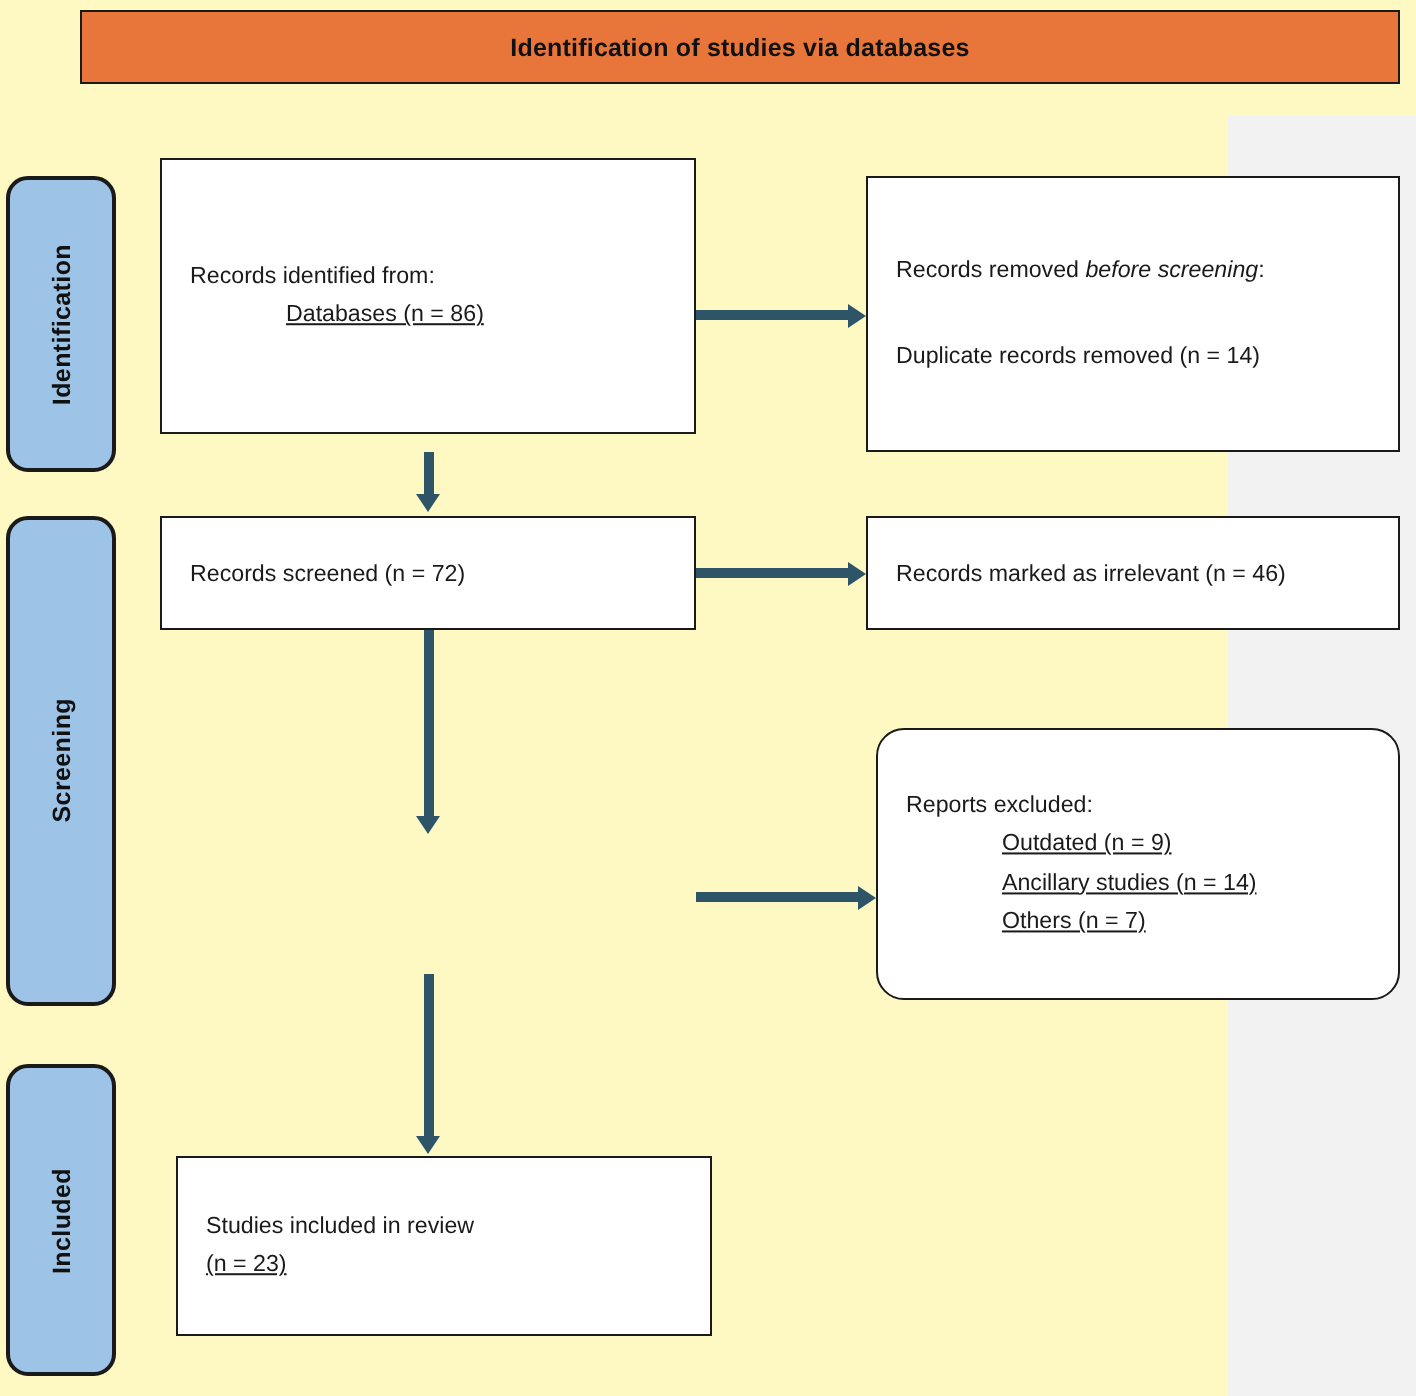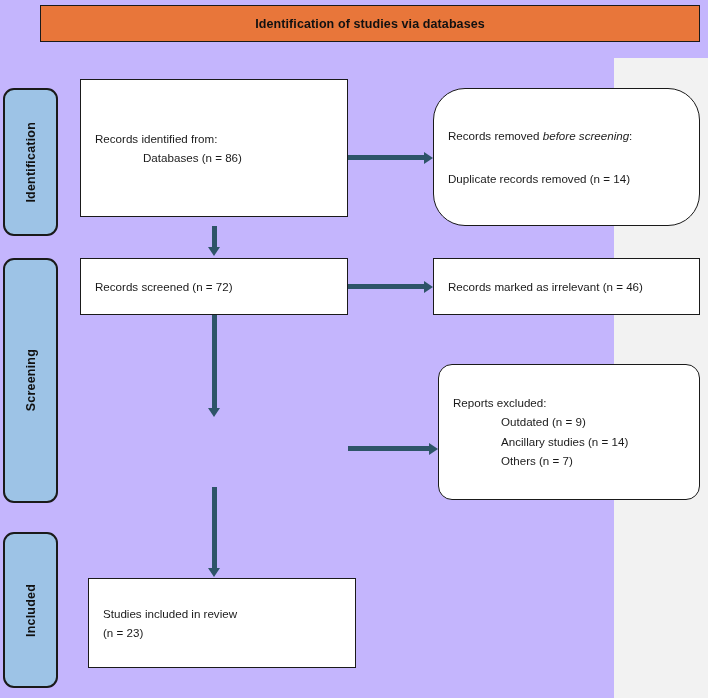--- a/index.html
+++ b/index.html
@@ -4,21 +4,21 @@
 <style>
   html, body {
     margin: 0;
     padding: 0;
     background: #ffffff;
   }
   #page {
     position: relative;
     width: 708px;
     height: 698px;
-    background: #c4b5fd;
+    background: #fef9c3;
     font-family: "Liberation Sans", sans-serif;
     overflow: hidden;
   }
   
   .gray-band {
     position: absolute;
     left: 614px;
     top: 58px;
     width: 94px;
     height: 640px;
@@ -85,26 +85,26 @@
     transform: translateY(-50%);
   }
   .node .ln {
     font-size: 11.6px;
     color: #1a1a1a;
     line-height: 1.5;
     white-space: nowrap;
   }
   .node .ln.indent { padding-left: 48px; }
   .node .ln.gap-before { margin-top: 26px; }
-  .node .ln.gap-small { margin-top: 2px; }
+  .node .ln.gap-small { margin-top: 2px; text-decoration: underline; }
   .node .ln em { font-style: italic; }
 
   
   #node-identified  { left: 80px;  top: 79px;  width: 268px; height: 138px; }
-  #node-removed     { left: 433px; top: 88px;  width: 267px; height: 138px; border-radius: 32px; }
+  #node-removed     { left: 433px; top: 88px;  width: 267px; height: 138px; }
   #node-screened    { left: 80px;  top: 258px; width: 268px; height: 57px;  }
   #node-irrelevant  { left: 433px; top: 258px; width: 267px; height: 57px;  }
   #node-assessed    { left: 80px;  top: 418px; width: 268px; height: 69px;  }
   #node-excluded    { left: 438px; top: 364px; width: 262px; height: 136px; border-radius: 14px; }
   #node-included    { left: 88px;  top: 578px; width: 268px; height: 90px;  }
 
   
   .conn {
     position: absolute;
     background: #2e5468;

